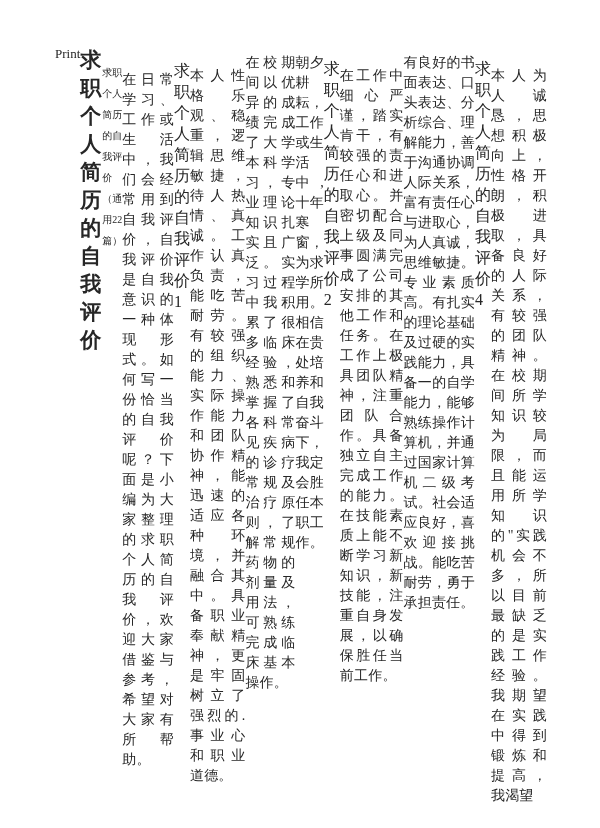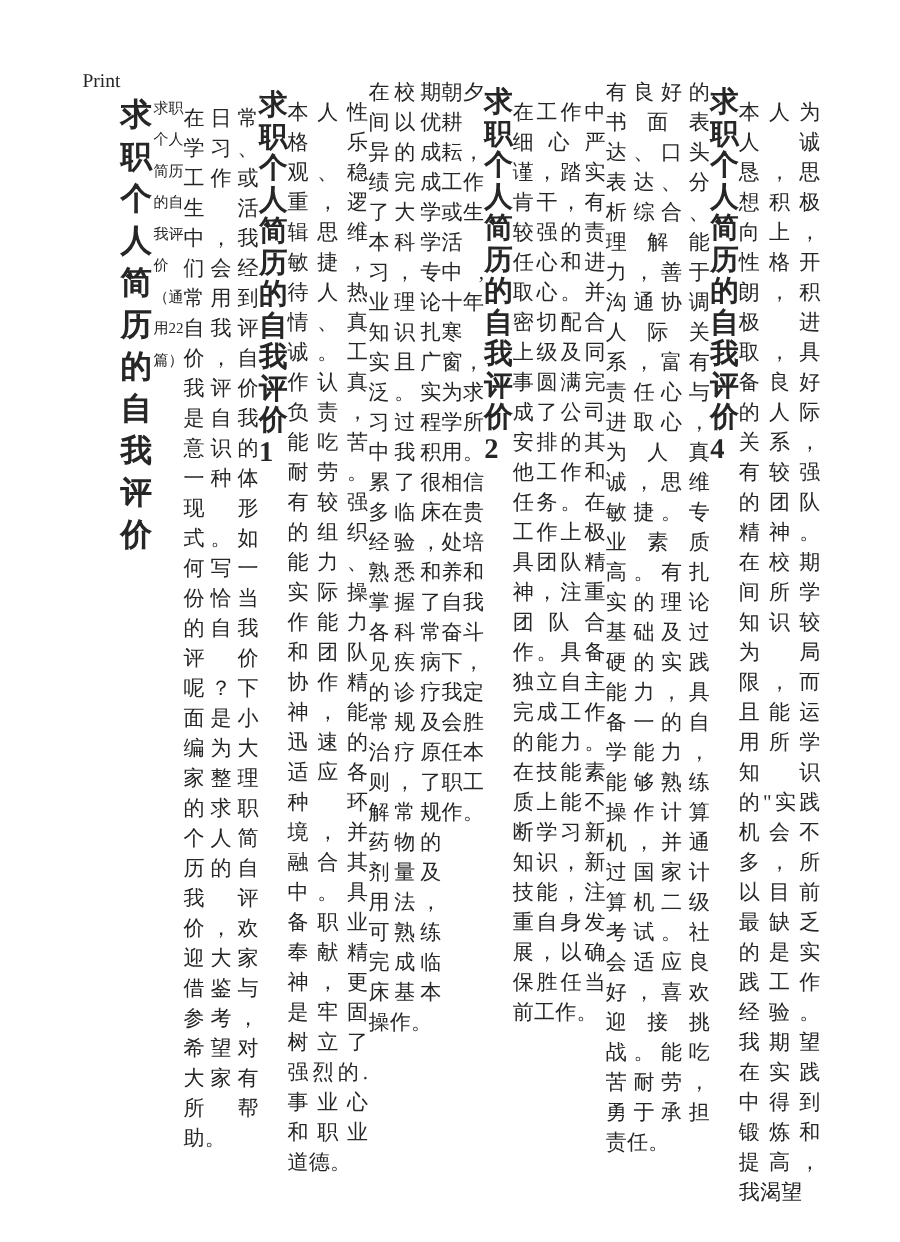--- a/index.html
+++ b/index.html
@@ -25,42 +25,42 @@
     color: #262626;
     text-decoration: none;
     width: max-content;
     cursor: pointer;
   }
   h1.doc-title {
     font-size: 21px;
     line-height: 28px;
     font-weight: bold;
     text-align: center;
-    margin: 16px 0 0;
+    margin: 0 0 0;
     letter-spacing: 1px;
   }
   .subtitle {
     font-size: 10px;
     line-height: 21px;
     margin: 16px 0 0;
   }
   p.body-para {
     font-size: 14px;
     line-height: 20px;
     text-align: justify;
     margin: 7px 0 0;
     letter-spacing: 0.2px;
   }
   p.intro {
     margin-top: 24px;
   }
   h2.sec-heading {
-    font-size: 19px;
+    font-size: 16px;
     line-height: 21px;
-    font-weight: bold;
+    font-weight: normal;
     margin: 12px 0 0;
   }
   h2.sec-heading.first {
     margin-top: 14px;
   }
   p.after-heading {
     margin-top: 20px;
   }
 </style>
 </head>

